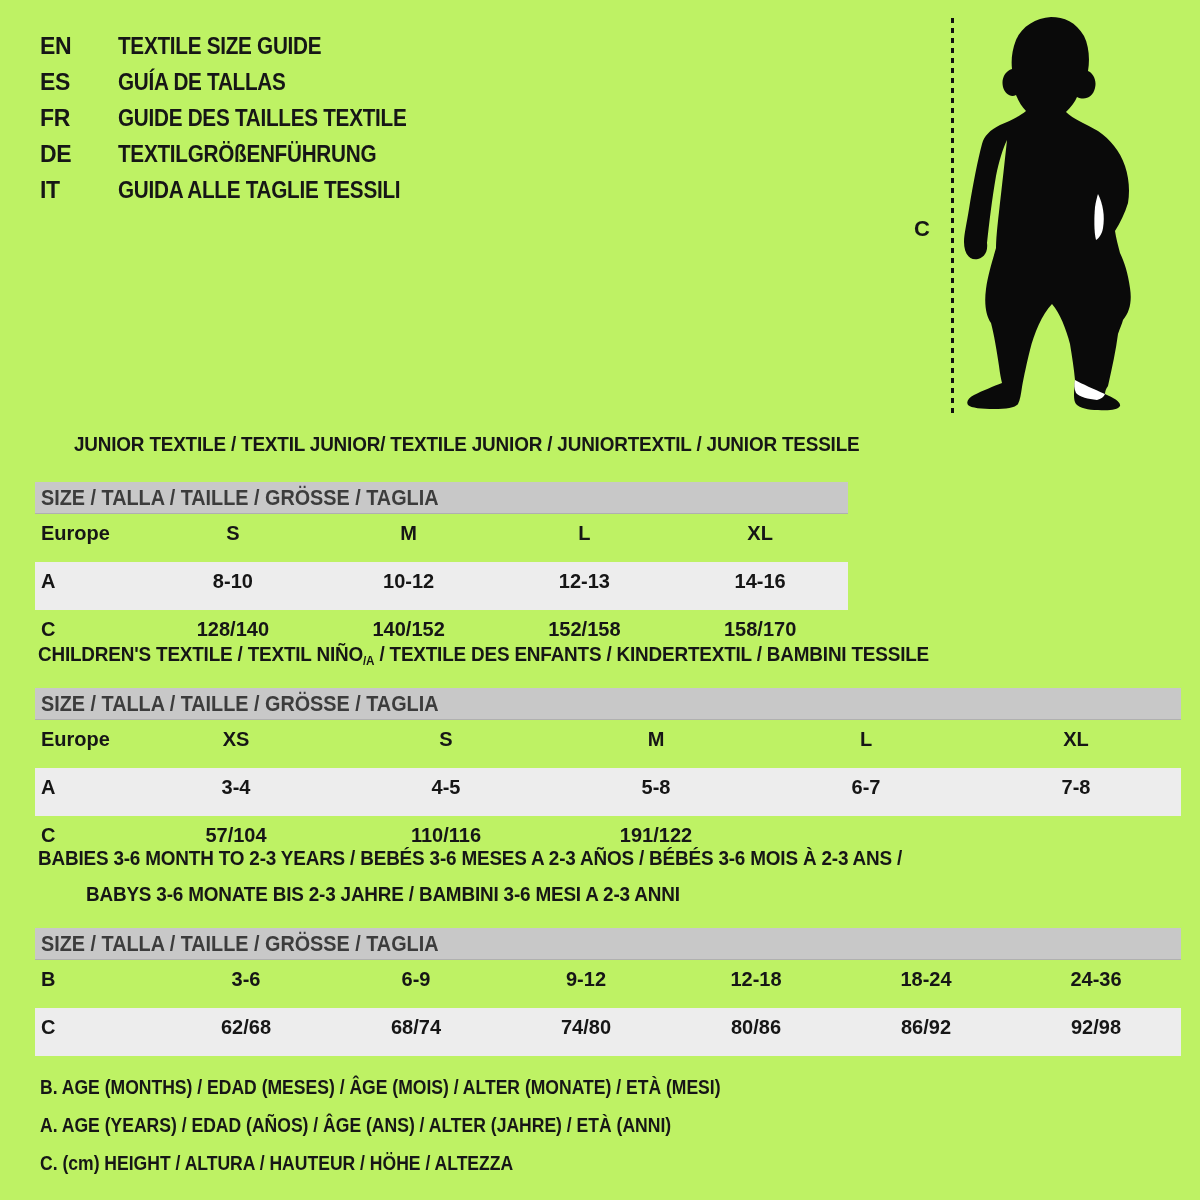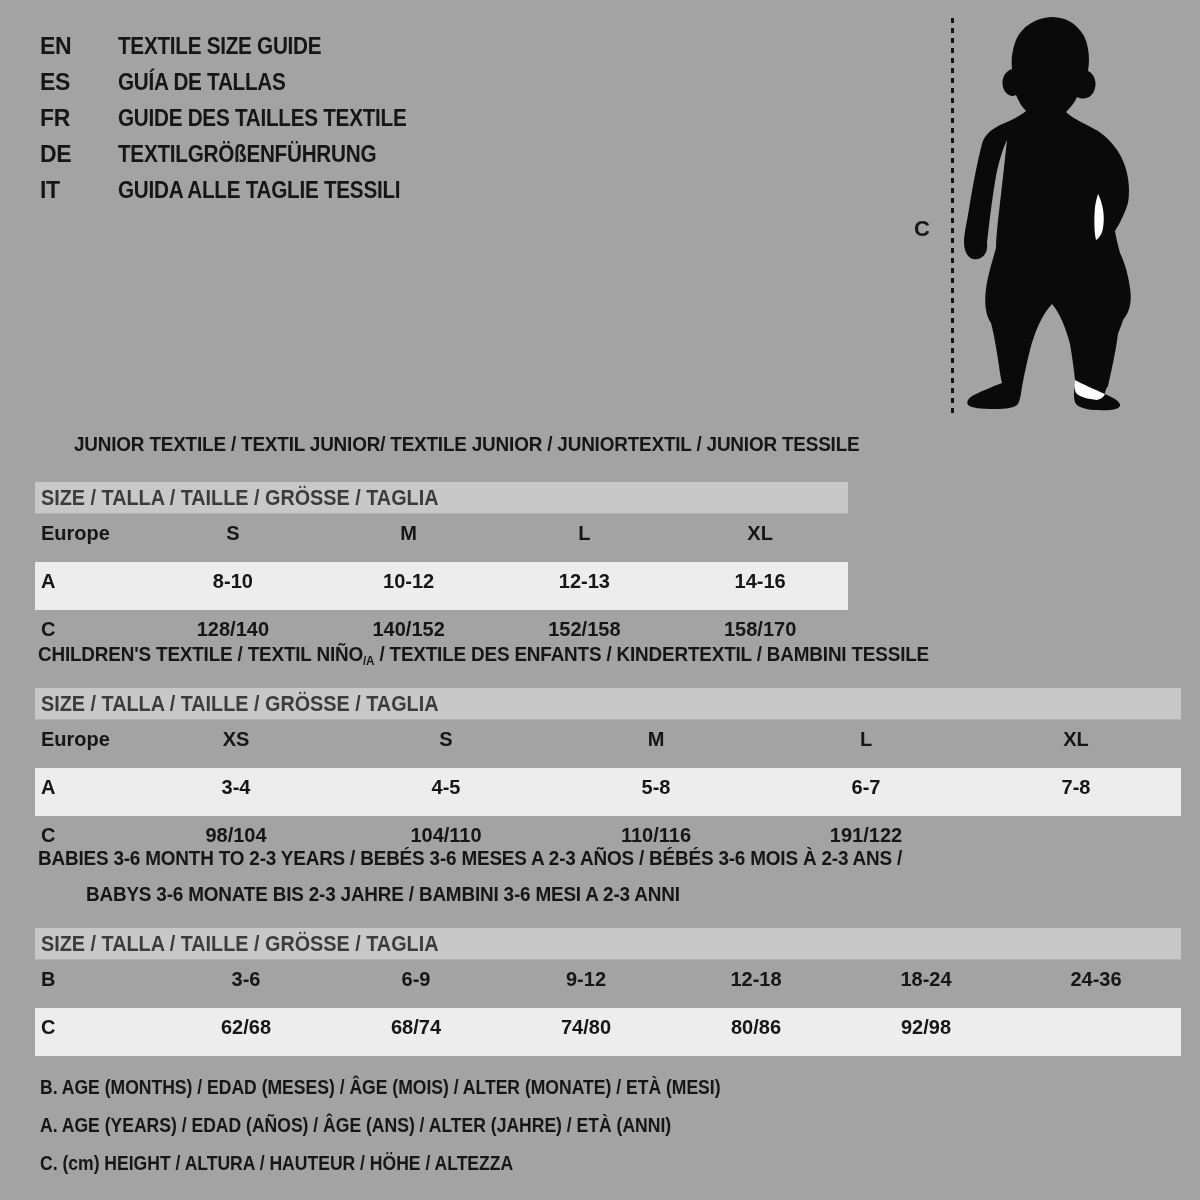--- a/index.html
+++ b/index.html
@@ -2,21 +2,21 @@
 <html><head>
 <meta charset="utf-8">
 <style>
   html,body{margin:0;padding:0;}
   body{
     width:1200px;height:1200px;background:#ffffff;
     font-family:"Liberation Sans","DejaVu Sans",sans-serif;
     font-weight:bold;color:#161616;
     -webkit-font-smoothing:antialiased;
   }
-  .page{position:relative;width:1200px;height:1200px;overflow:hidden;background:#a3a3a3;}
+  .page{position:relative;width:1200px;height:1200px;overflow:hidden;background:#bef264;}
 
   
   .cond{display:inline-block;transform:scaleX(0.9);transform-origin:left center;white-space:nowrap;}
 
   
   .langs{position:absolute;left:40px;top:28px;}
   .lang-row{display:flex;height:36px;line-height:36px;font-size:23px;letter-spacing:-0.3px;}
   .lang-code{width:78px;flex:0 0 78px;}
 
   
@@ -191,22 +191,21 @@
     <div class="row alt">
       <div class="cell label">A</div>
       <div class="cell">3-4</div>
       <div class="cell">4-5</div>
       <div class="cell">5-8</div>
       <div class="cell">6-7</div>
       <div class="cell">7-8</div>
     </div>
     <div class="row">
       <div class="cell label">C</div>
-      <div class="cell">98/104</div>
-      <div class="cell">104/110</div>
+      <div class="cell">57/104</div>
       <div class="cell">110/116</div>
       <div class="cell">191/122</div>
     </div>
   </div>
 
   <div class="sec-title" style="top:846px;">
     <span class="cond">BABIES 3-6 MONTH TO 2-3 YEARS / BEBÉS 3-6 MESES A 2-3 AÑOS / BÉBÉS 3-6 MOIS À 2-3 ANS /</span>
   </div>
   <div class="sec-title" style="top:882px;margin-left:48px;">
     <span class="cond">BABYS 3-6 MONATE BIS 2-3 JAHRE / BAMBINI 3-6 MESI A 2-3 ANNI</span>
@@ -223,20 +222,21 @@
       <div class="cell">12-18</div>
       <div class="cell">18-24</div>
       <div class="cell">24-36</div>
     </div>
     <div class="row alt">
       <div class="cell label">C</div>
       <div class="cell">62/68</div>
       <div class="cell">68/74</div>
       <div class="cell">74/80</div>
       <div class="cell">80/86</div>
+      <div class="cell">86/92</div>
       <div class="cell">92/98</div>
     </div>
   </div>
 
   <div class="legend">
     <div class="legend-line">
       <span class="cond">B. AGE (MONTHS) / EDAD (MESES) / ÂGE (MOIS) / ALTER (MONATE) / ETÀ (MESI)</span>
     </div>
     <div class="legend-line">
       <span class="cond">A. AGE (YEARS) / EDAD (AÑOS) / ÂGE (ANS) / ALTER (JAHRE) / ETÀ (ANNI)</span>

